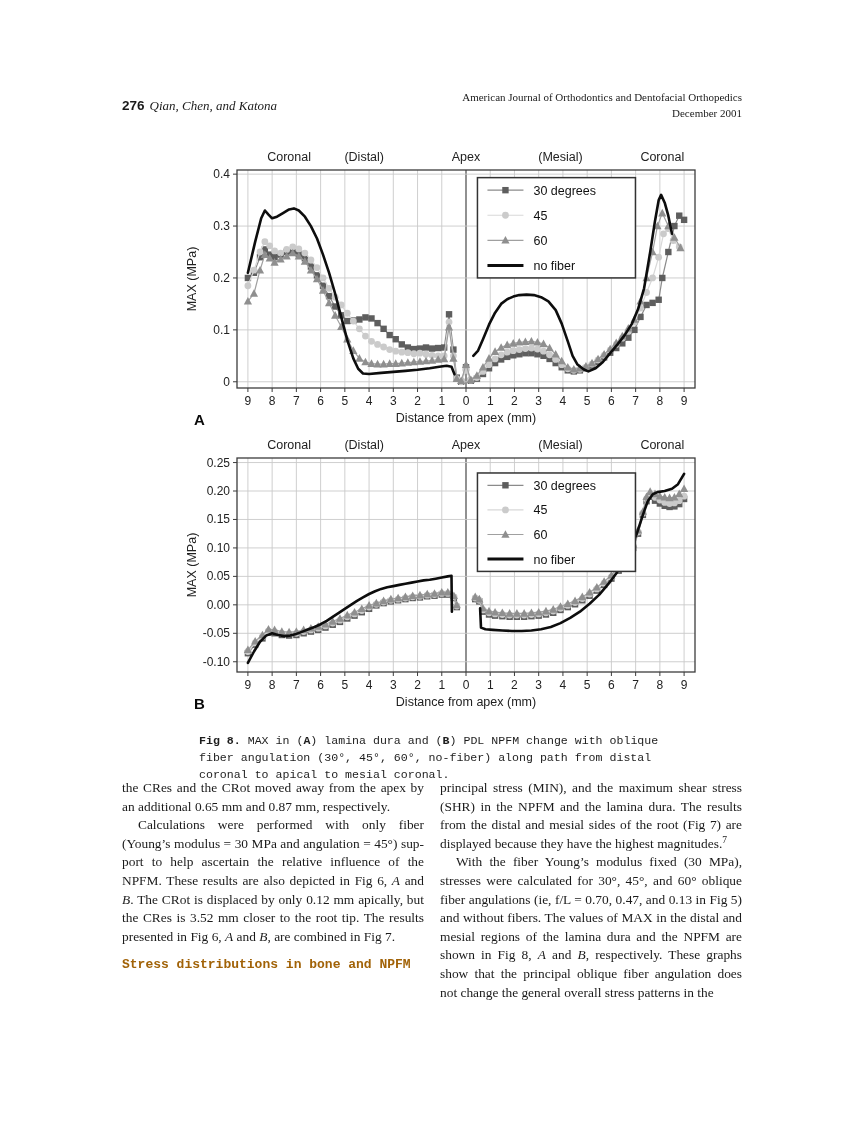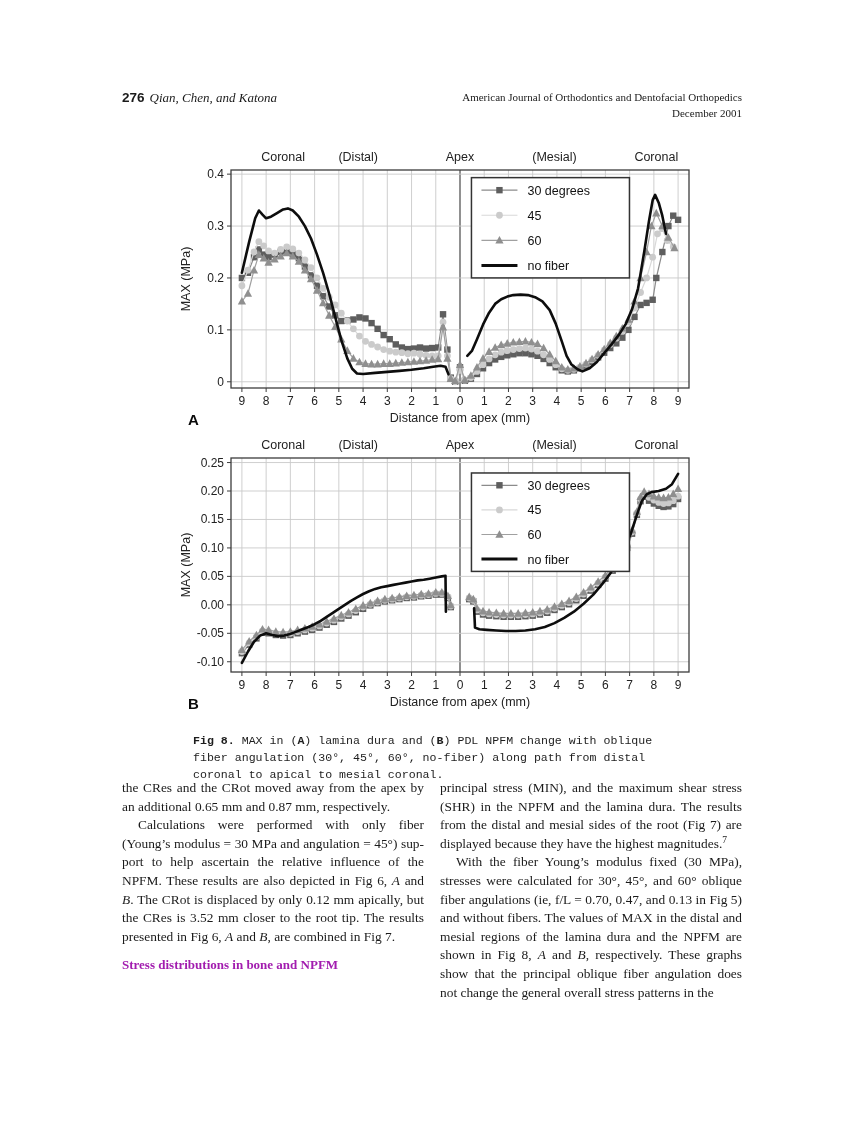--- a/index.html
+++ b/index.html
@@ -1,32 +1,32 @@
 <!DOCTYPE html>
 <html><head>
 <meta charset="utf-8">
 <style>
   html,body{margin:0;padding:0;background:#ffffff;}
   body{width:862px;height:1122px;position:relative;font-family:"Liberation Serif",serif;color:#1a1a1a;overflow:hidden;}
 
-  .page-header{position:absolute;left:122px;top:90px;width:620px;display:flex;justify-content:space-between;align-items:flex-start;}
+  .page-header{position:absolute;left:122px;top:90px;width:620px;display:flex;justify-content:space-between;align-items:center;}
   .header-left{font-size:13px;white-space:nowrap;}
   .pagenum{font-family:"Liberation Sans",sans-serif;font-weight:bold;font-size:13.5px;}
   .authors{font-style:italic;margin-left:5px;}
   .header-right{font-size:11px;text-align:right;line-height:15.5px;}
 
-  .figure-block{position:absolute;left:177px;top:146px;width:525px;}
+  .figure-block{position:absolute;left:183px;top:146px;width:525px;}
   .figure-block svg{display:block;}
   figcaption{margin:14px 0 0 16px;width:482px;font-family:Liberation Mono, monospace;font-size:11.6px;line-height:17px;color:#1d1d1d;}
 
   .columns{position:absolute;left:122px;top:779px;width:620px;display:flex;gap:16px;}
   .col{width:302px;font-size:13.4px;line-height:18.6px;text-align:justify;}
   .col p{margin:0;}
   .col p.indent{text-indent:16px;}
-  .col h3{font-family:Liberation Serif, serif;font-size:13px;margin:10px 0 7px 0;color:#a21caf;}
+  .col h3{font-family:Liberation Mono, monospace;font-size:13px;margin:10px 0 7px 0;color:#a16207;}
   sup{font-size:9.5px;line-height:0;}
 </style>
 </head>
 <body>
 
 <div class="page-header">
   <div class="header-left">
     <span class="pagenum">276</span><span class="authors">Qian, Chen, and Katona</span>
   </div>
   <div class="header-right">

